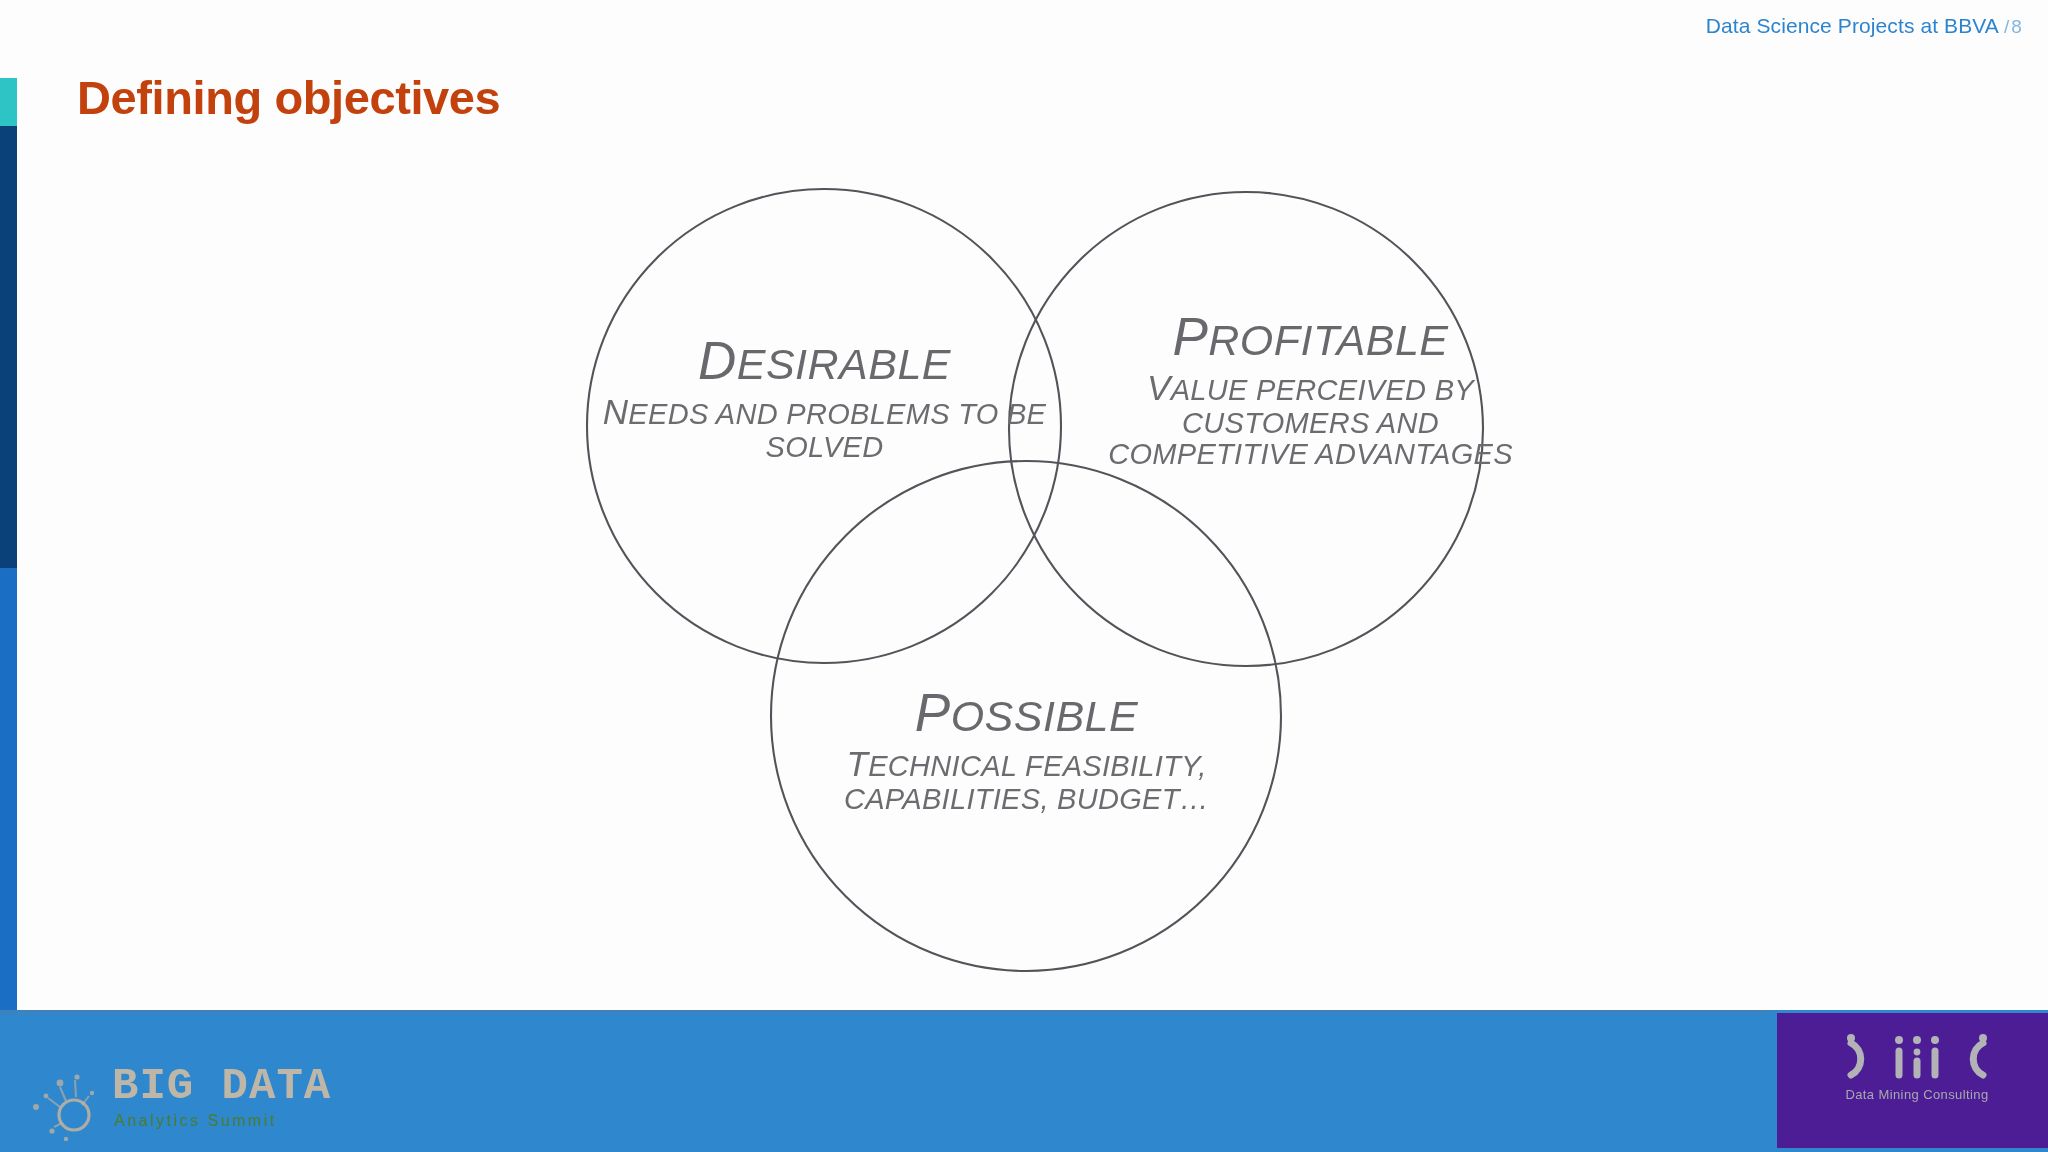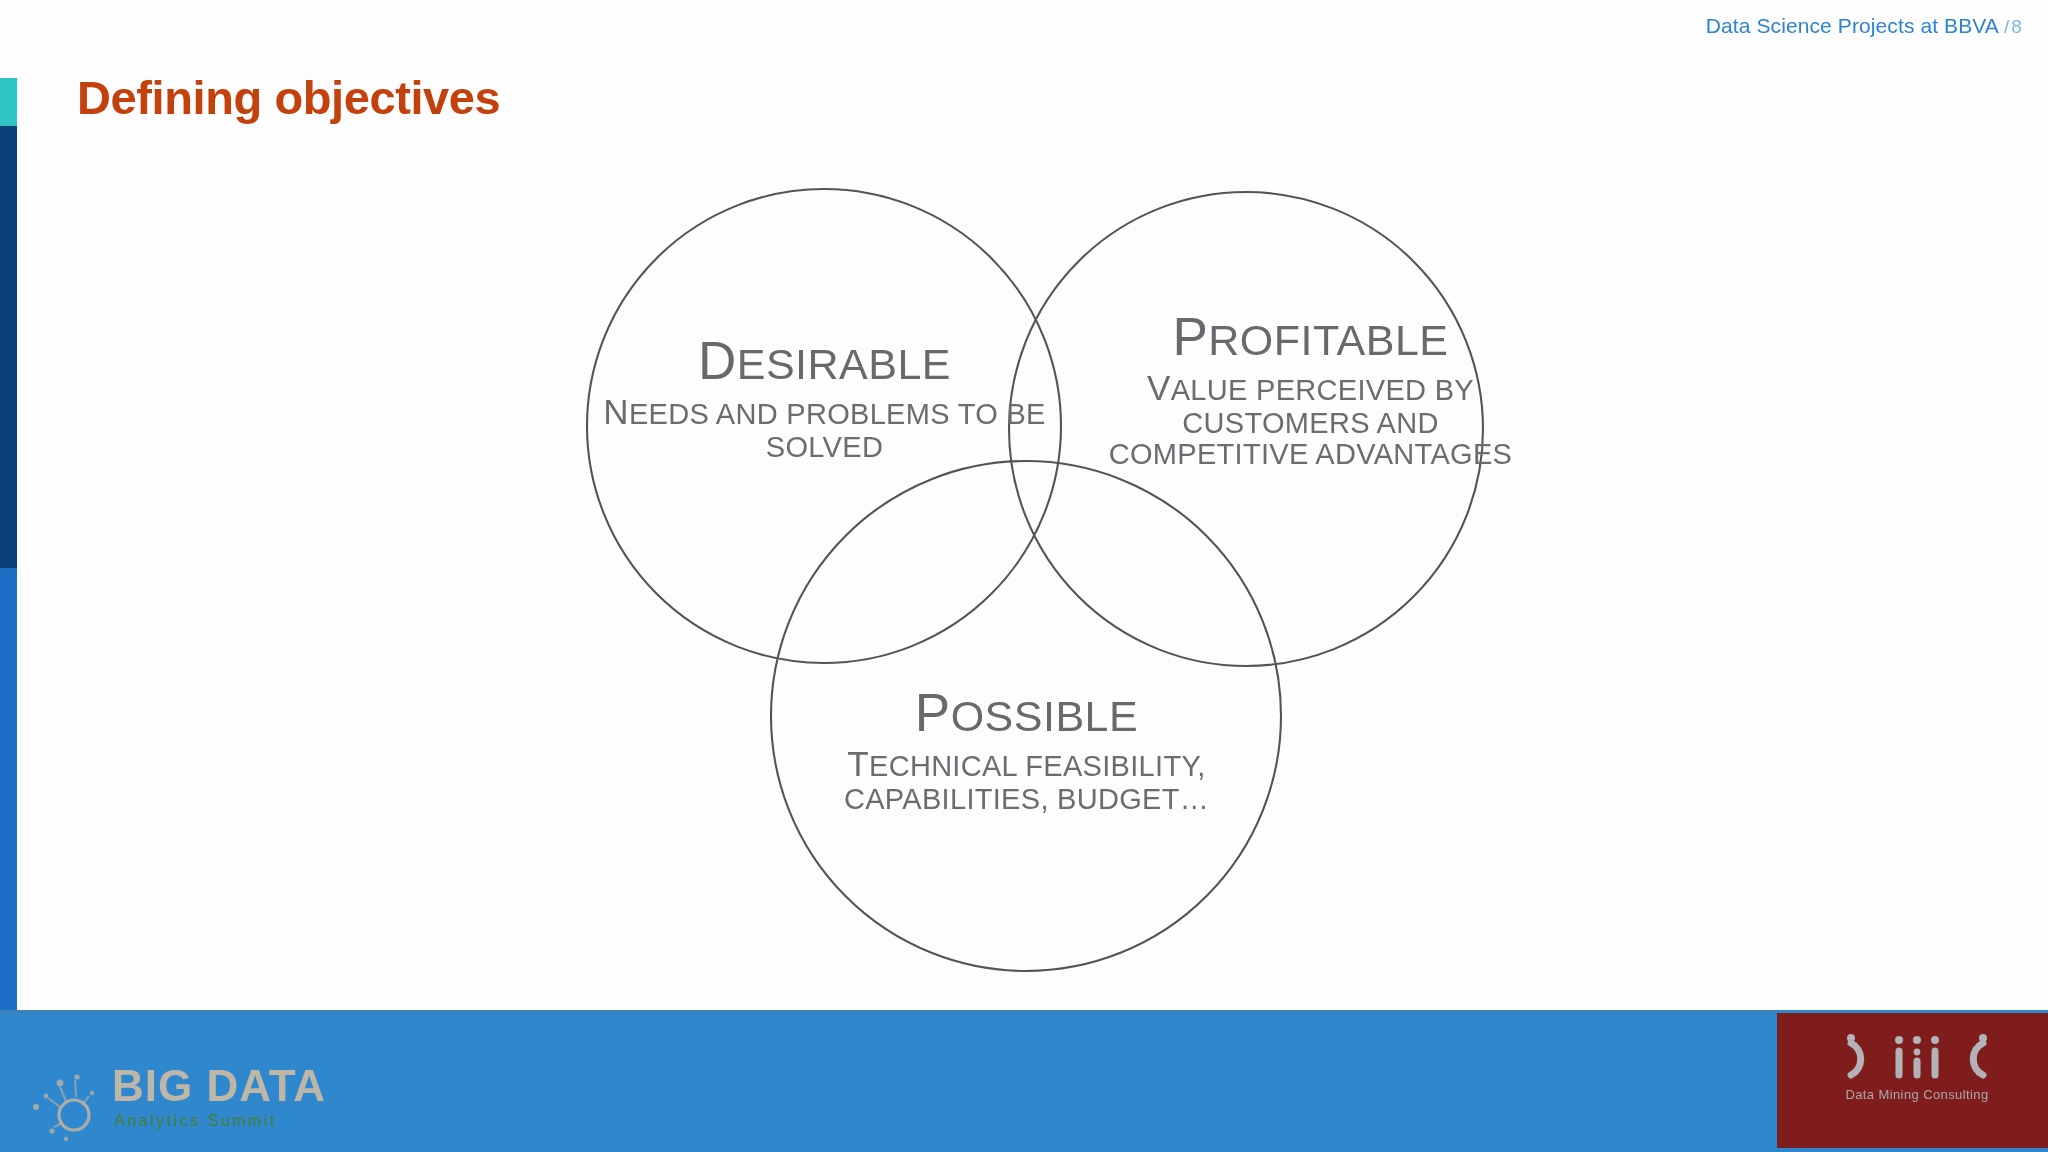--- a/index.html
+++ b/index.html
@@ -80,20 +80,21 @@
   }
 
   
   .venn {
     position: absolute;
     left: 0;
     top: 0;
     width: 2048px;
     height: 1010px;
     pointer-events: none;
+    font-style: italic;
   }
   .venn svg {
     position: absolute;
     left: 0;
     top: 0;
   }
   .venn-circle {
     fill: none;
     stroke: #55535a;
     stroke-width: 2.1;
@@ -179,41 +180,41 @@
   .bds-logo .wordmark {
     position: absolute;
     left: 82px;
     top: 6px;
     font-size: 44px;
     font-weight: bold;
     letter-spacing: 1px;
     color: #cbbba4;
     opacity: .92;
     white-space: nowrap;
-    font-family: Liberation Sans, sans-serif;
+    font-family: Liberation Mono, monospace;
   }
   .bds-logo .tagline {
     position: absolute;
     left: 84px;
     top: 57px;
     font-size: 16px;
     letter-spacing: 2.5px;
     color: #4d7c0f;
     opacity: .85;
     white-space: nowrap;
   }
 
   
   .dmc-panel {
     position: absolute;
     left: 1773px;
     top: 1010px;
     width: 275px;
     height: 142px;
-    background: #7f1d1d;
+    background: #4c1d95;
     border-left: 4px solid #2f87ce;
     border-top: 3px solid #2f87ce;
     border-bottom: 4px solid #2f87ce;
     box-sizing: border-box;
   }
   .dmc-logo {
     position: absolute;
     left: 50px;
     top: 18px;
     width: 180px;

